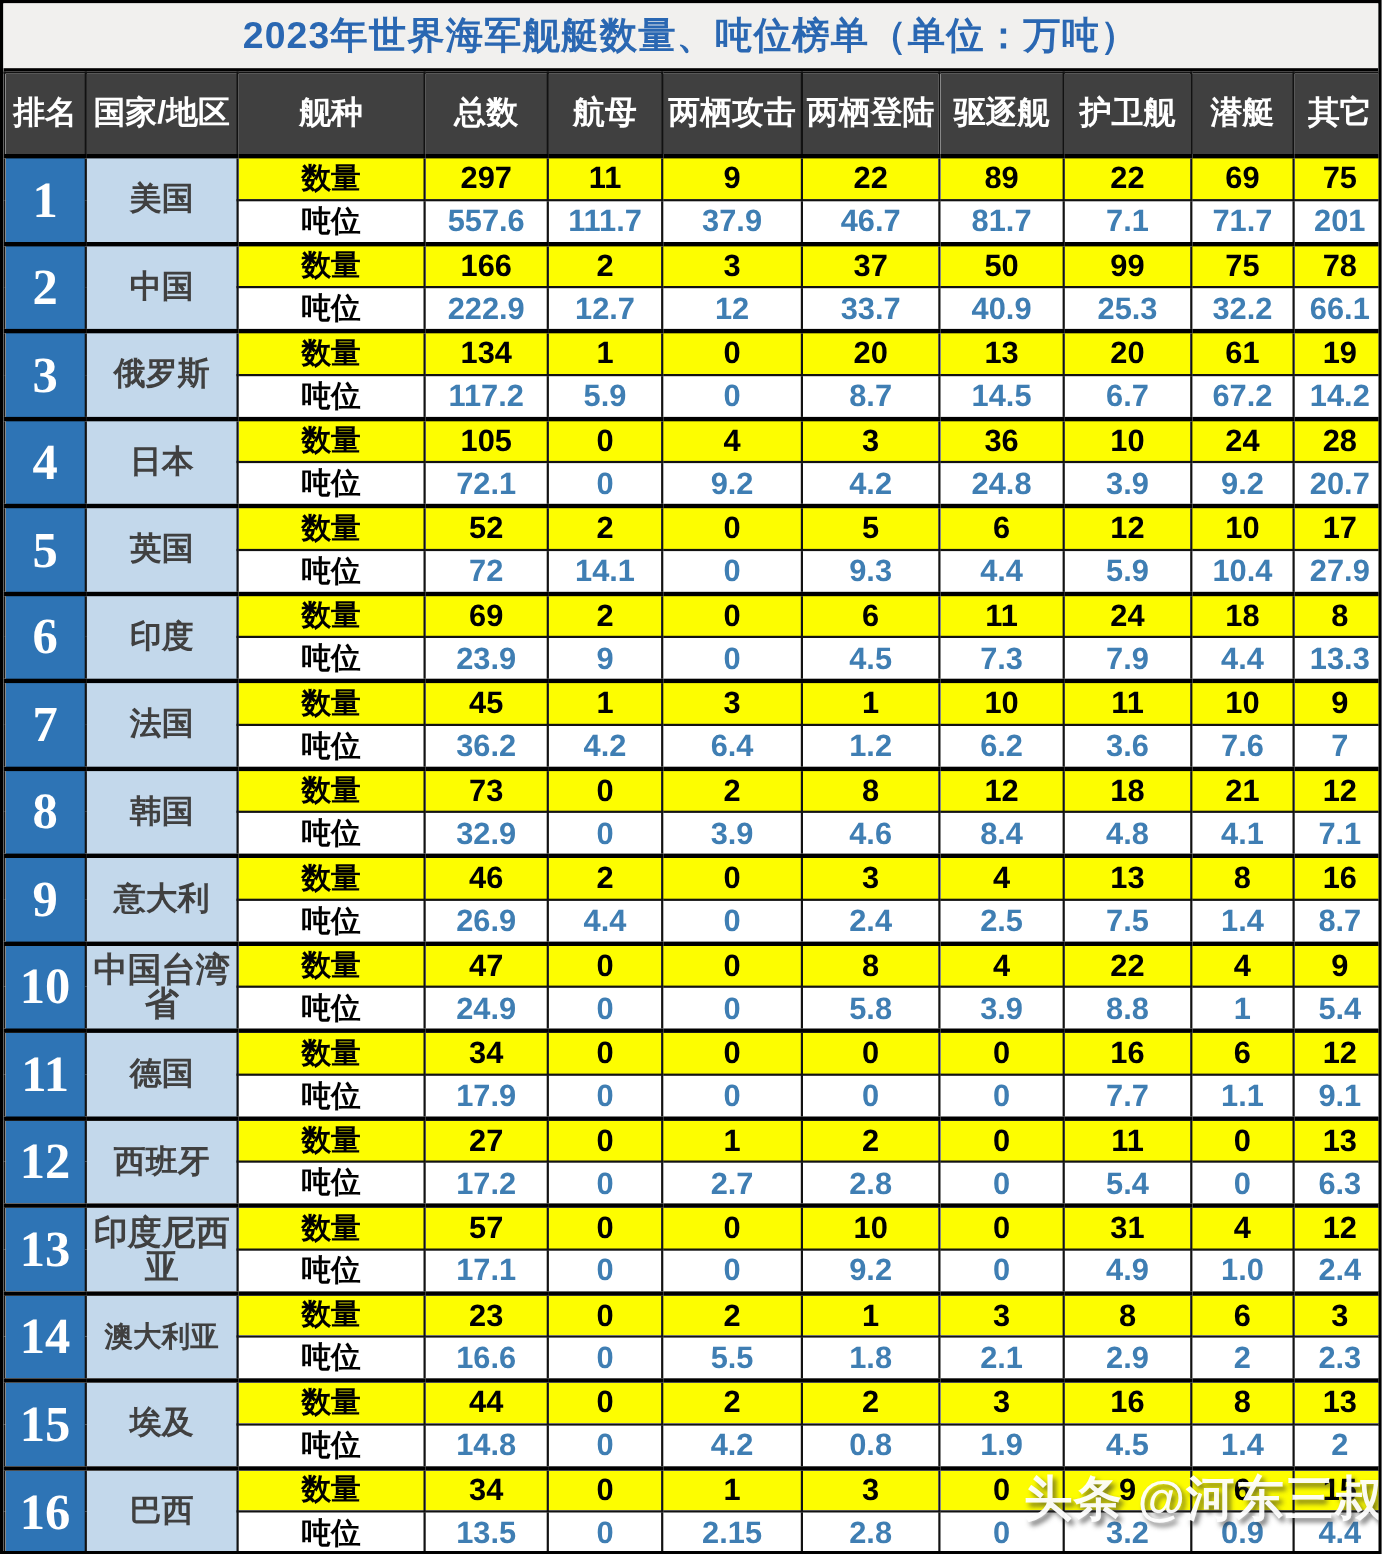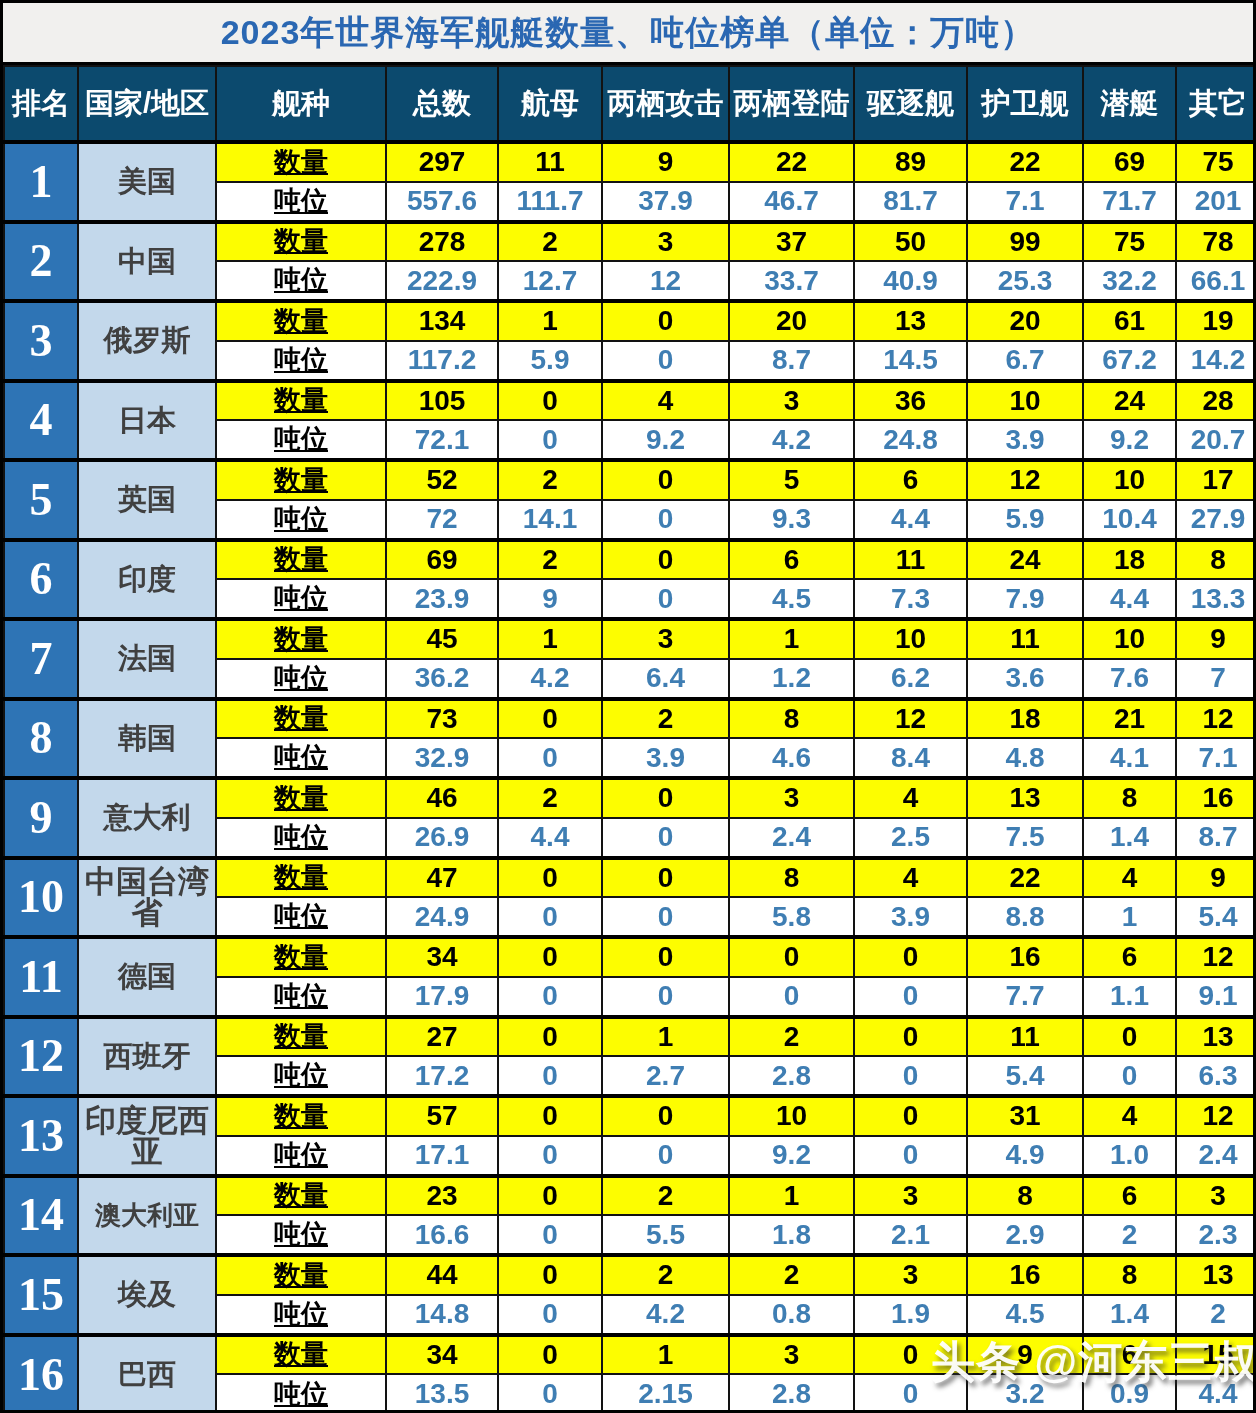--- a/index.html
+++ b/index.html
@@ -15,33 +15,33 @@
   }
   table.rank-table{
     width:100%;height:1348px;border-collapse:collapse;table-layout:fixed;
   }
   th,td{
     border:2px solid #121212;text-align:center;vertical-align:middle;
     padding:0;overflow:hidden;line-height:1;
   }
   thead tr{height:76px;}
   thead th{
-    background:#0c4a6e;color:#fff;font-size:29px;font-weight:bold;
+    background:#404040;color:#fff;font-size:29px;font-weight:bold;
     border-bottom:3px solid #000;letter-spacing:0px;
   }
   tbody tr{height:39.75px;}
   td.block-start{border-top:4px solid #000;}
   td.rank-cell{
     background:#2e74b5;color:#fff;font-weight:bold;font-size:46px;
     font-family:"Liberation Serif","DejaVu Serif",serif;
   }
   td.country-cell{background:#c3d8eb;color:#404040;font-weight:bold;font-size:29px;}
   td.country-cell.sm{font-size:26px;text-align:center;}
   td.country-cell.xs{font-size:31px;}
-  td.lab{font-weight:bold;font-size:27px;color:#000;text-decoration:underline;}
+  td.lab{font-weight:bold;font-size:27px;color:#000;}
   td.num{font-weight:bold;font-size:28px;}
   td.yellow{background:#fdfd00;}
   td.white{background:#ffffff;}
   td.num.q{color:#000;}
   td.num.t{color:#3f7eb3;}
   .watermark{
     position:absolute;left:928px;top:1330px;z-index:5;white-space:nowrap;
     font-size:44px;font-weight:bold;color:rgba(255,255,255,0.95);
     text-shadow:3px 4px 5px rgba(45,45,45,0.65);letter-spacing:1px;
     pointer-events:none;
@@ -105,21 +105,21 @@
           <td class="num t white">46.7</td>
           <td class="num t white">81.7</td>
           <td class="num t white">7.1</td>
           <td class="num t white">71.7</td>
           <td class="num t white">201</td>
         </tr>
         <tr>
           <td class="rank-cell block-start" rowspan="2">2</td>
           <td class="country-cell block-start" rowspan="2">中国</td>
           <td class="lab yellow block-start">数量</td>
-          <td class="num q yellow block-start">278</td>
+          <td class="num q yellow block-start">166</td>
           <td class="num q yellow block-start">2</td>
           <td class="num q yellow block-start">3</td>
           <td class="num q yellow block-start">37</td>
           <td class="num q yellow block-start">50</td>
           <td class="num q yellow block-start">99</td>
           <td class="num q yellow block-start">75</td>
           <td class="num q yellow block-start">78</td>
         </tr>
         <tr>
           <td class="lab white">吨位</td>

